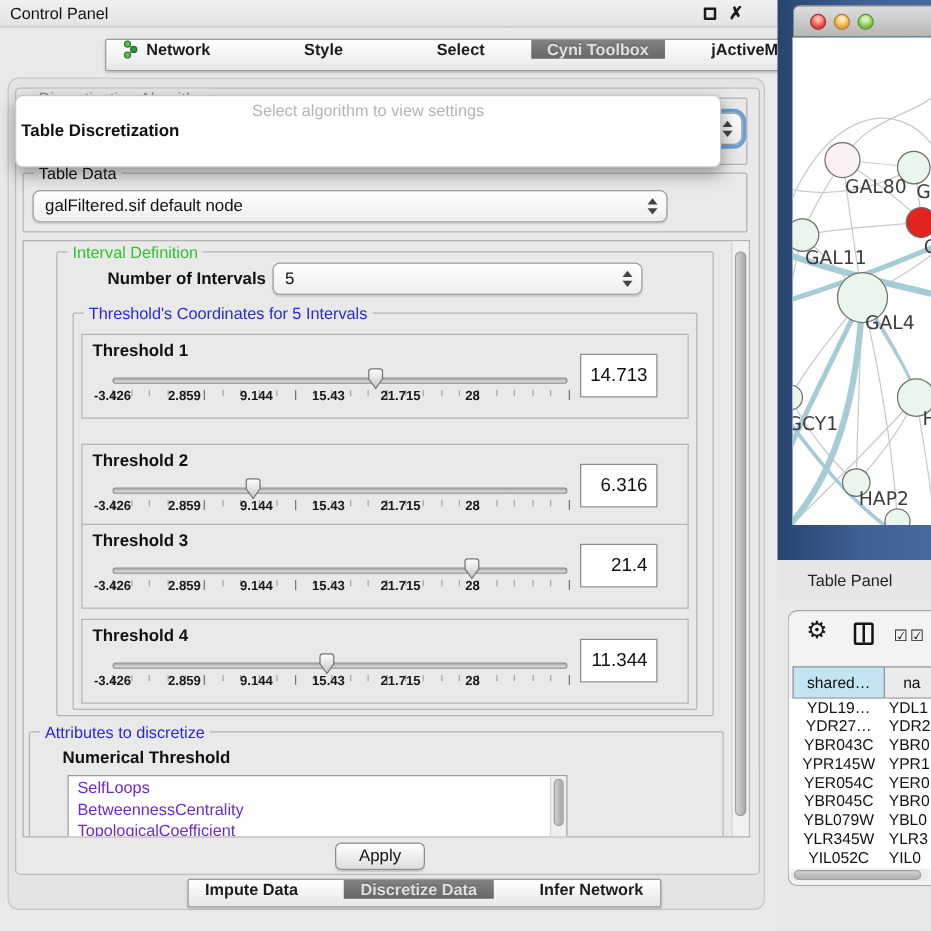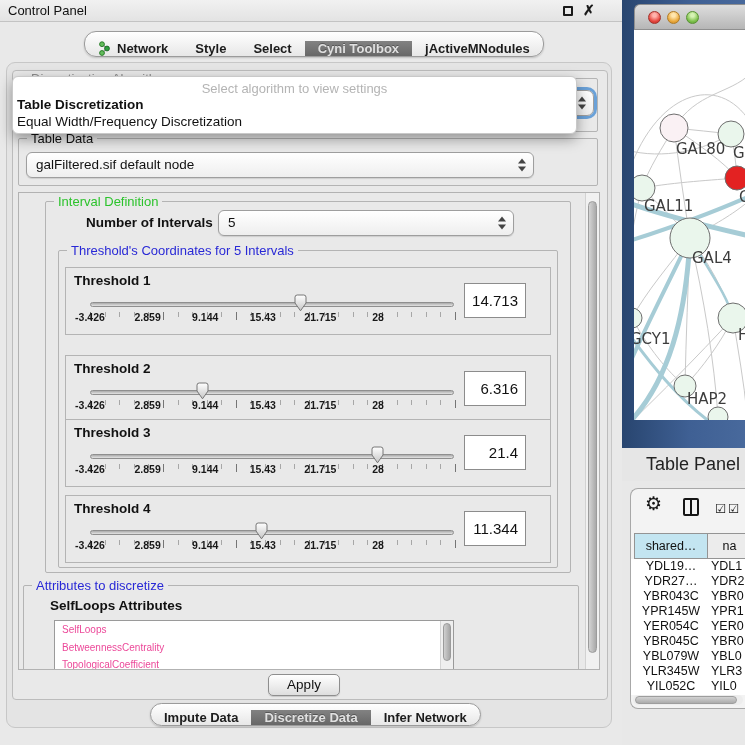--- a/index.html
+++ b/index.html
@@ -6,21 +6,21 @@
   body{width:745px;height:745px;position:relative;font-family:"Liberation Sans",sans-serif;background:#ececec;overflow:hidden;}
   .abs{position:absolute;}
 
   
   #left-panel{left:0;top:0;width:622px;height:745px;background:#e9e9e9;}
   #titlebar{left:0;top:0;width:622px;height:22px;background:linear-gradient(#f1f1f1,#e3e3e3);border-bottom:1px solid #c3c3c3;}
   #titlebar .title{position:absolute;left:8px;top:3px;font-size:13px;color:#111;}
   .float-icon{position:absolute;left:563px;top:6px;width:10px;height:10px;border:2px solid #1a1a1a;border-radius:1px;}
   .close-icon{position:absolute;left:583px;top:2px;font-size:14px;font-weight:bold;color:#1a1a1a;}
 
-  .tabbar{display:flex;align-items:flex-end;background:linear-gradient(#ffffff,#e7e7e7);border:1px solid #9b9b9b;border-radius:12px;overflow:hidden;box-shadow:0 1px 2px rgba(0,0,0,.18);}
+  .tabbar{display:flex;align-items:flex-start;background:linear-gradient(#ffffff,#e7e7e7);border:1px solid #9b9b9b;border-radius:2px;overflow:hidden;box-shadow:0 1px 2px rgba(0,0,0,.18);gap:24px;}
   #top-tabs{left:84px;top:31px;height:26px;}
   #bottom-tabs{left:150px;top:703px;height:23px;}
   .tab{display:flex;align-items:center;gap:6px;padding:0 13px;font-size:13px;font-weight:700;color:#1c1c1c;white-space:nowrap;}
   .tab.selected{background:linear-gradient(#828282,#676767);color:#e0e0e0;text-shadow:0 -1px 0 rgba(0,0,0,.3);}
   .tab-sep{width:1px;background:#b9b9b9;margin:5px 0;}
 
   #outer-box{left:6px;top:62px;width:606px;height:666px;background:#e4e4e4;border:1px solid #c7c7c7;border-radius:9px;}
   #inner-box{left:12px;top:70px;width:596px;height:630px;background:#e9e9e9;border:1px solid #bcbcbc;border-radius:4px;}
 
   .group{border:1px solid #b4b4b4;border-radius:2px;background:transparent;}
@@ -61,38 +61,38 @@
   .tick{position:absolute;top:0;width:1px;}
   .tick.minor{height:5px;background:#a7a7a7;}
   .tick.major{height:8px;background:#757575;}
   .nums{position:absolute;left:24px;top:43px;width:288px;height:13px;}
   .num{position:absolute;transform:translateX(-50%);font-size:10.5px;font-weight:700;color:#191919;white-space:nowrap;}
   .valbox{position:absolute;left:398px;top:15px;width:62px;height:35px;background:#fff;border:1px solid #8c8c8c;font-size:15px;color:#111;text-align:right;line-height:33px;padding-right:7px;}
 
   #attr-group{position:absolute;left:4px;top:392px;width:556px;height:110px;}
   .attr-title{position:absolute;left:26px;top:12px;font-size:13.5px;font-weight:700;color:#111;}
   .attr-list{position:absolute;left:30px;top:34px;width:400px;height:56px;background:#fff;border:1px solid #9a9a9a;overflow:hidden;}
-  .attr-item{padding-left:7px;font-size:10px;line-height:17.5px;color:#ec4899;white-space:nowrap;}
+  .attr-item{padding-left:7px;font-size:13px;line-height:17.5px;color:#6d28d9;white-space:nowrap;}
   .lscroll{position:absolute;top:0;right:0;width:13px;height:100%;background:#efefef;border-left:1px solid #d5d5d5;}
   .lthumb{position:absolute;left:2px;top:2px;width:8px;height:38px;border-radius:4px;background:linear-gradient(90deg,#d0d0d0,#a6a6a6);border:1px solid #9b9b9b;}
 
   #apply-btn{left:268px;top:674px;width:72px;height:22px;background:linear-gradient(#ffffff,#dedede);border:1px solid #8e8e8e;border-radius:5px;font-size:13.5px;color:#111;text-align:center;line-height:20px;box-shadow:0 1px 1px rgba(0,0,0,.15);}
 
   
   #net-frame{left:622px;top:0;width:123px;height:448px;background:linear-gradient(90deg,#28456f,#3f6094 55%,#48699c);}
   #net-titlebar{left:634px;top:4px;width:111px;height:26px;background:linear-gradient(#dedede,#b6b6b6);border:1px solid #8f8f8f;border-right:none;border-radius:6px 0 0 0;}
   .light{position:absolute;top:6px;width:13px;height:13px;border-radius:50%;}
   .light.red{left:13px;background:radial-gradient(circle at 50% 30%,#ffb3ac 0 18%,#e5443c 65%,#b8332c);border:1px solid #a2322b;}
   .light.yellow{left:32px;background:radial-gradient(circle at 50% 30%,#ffe6ae 0 18%,#e9a83b 65%,#c4862b;);border:1px solid #b07c26;background:radial-gradient(circle at 50% 30%,#ffe6ae 0 18%,#e9a83b 65%,#c4862b);}
   .light.green{left:51px;background:radial-gradient(circle at 50% 30%,#d6f3b4 0 18%,#7cc04b 65%,#5f9c38);border:1px solid #589233;}
   #net-canvas{left:634px;top:30px;width:111px;height:390px;background:#fff;overflow:hidden;}
 
   #right-lower{left:622px;top:448px;width:123px;height:297px;background:#e8e8e8;}
   #tp-bar{left:622px;top:448px;width:123px;height:33px;background:#e6e6e6;}
-  #tp-bar .title{position:absolute;left:24px;top:0;line-height:33px;font-size:18px;color:#222;}
+  #tp-bar .title{position:absolute;left:24px;top:0;line-height:33px;font-size:13px;color:#222;}
   #tp-box{left:630px;top:488px;width:115px;height:221px;background:#f3f3f3;border:1px solid #a8a8a8;border-right:none;border-radius:8px 0 0 8px;overflow:hidden;}
   .gear-ic{position:absolute;left:14px;top:3px;font-size:19px;color:#161616;}
   .colicon{position:absolute;left:52px;top:9px;width:16px;height:18px;border:2px solid #151515;border-radius:2px;}
   .colicon:after{content:"";position:absolute;left:50%;top:0;bottom:0;width:2px;background:#151515;transform:translateX(-50%);}
   .chk{position:absolute;top:12px;font-size:12.5px;color:#161616;}
   #tp-header{position:absolute;left:0;top:44px;width:115px;height:26px;}
   .th{position:absolute;top:0;height:26px;line-height:24px;font-size:12.5px;color:#111;text-align:center;border:1px solid #949494;overflow:hidden;white-space:nowrap;}
   .th.col0{left:3px;width:74px;background:#c3e5f1;}
   .th.col1{left:77px;width:44px;background:#ececec;border-left:none;}
   #tp-body{position:absolute;left:0;top:70px;width:115px;height:136px;background:#fff;}
@@ -159,21 +159,20 @@
   <div class="abs combo" id="algo-combo">
     <span class="spinner">
         <i class="up"></i>
         <i class="dn"></i>
       </span>
   </div>
   <div class="abs" id="algo-popup">
     <div class="pop-hint">Select algorithm to view settings</div>
     <div>
         <div class="pop-opt sel">Table Discretization</div>
-        <div class="pop-opt">Equal Width/Frequency Discretization</div>
       </div>
   </div>
 
   <div class="abs group" id="tabledata-group">
     <span class="group-label">Table Data</span>
   </div>
   <div class="abs combo" id="tabledata-combo">
     <span>galFiltered.sif default node</span>
     <span class="spinner">
         <i class="up"></i>
@@ -367,21 +366,21 @@
               <div class="num" style="left: 60%;">15.43</div>
               <div class="num" style="left: 80%;">21.715</div>
               <div class="num" style="left: 100%;">28</div>
             </div>
             <div class="valbox">11.344</div>
           </div>
         </div>
     </div>
     <div class="group" id="attr-group">
       <span class="group-label blue">Attributes to discretize</span>
-      <span class="attr-title">SelfLoops Attributes</span>
+      <span class="attr-title">Numerical Threshold</span>
       <div class="attr-list">
         <div class="lscroll">
             <div class="lthumb"></div>
           </div>
       <div class="attr-item">SelfLoops</div>
           <div class="attr-item">BetweennessCentrality</div>
           <div class="attr-item">TopologicalCoefficient</div>
         </div>
     </div>
     <div class="vscroll">

